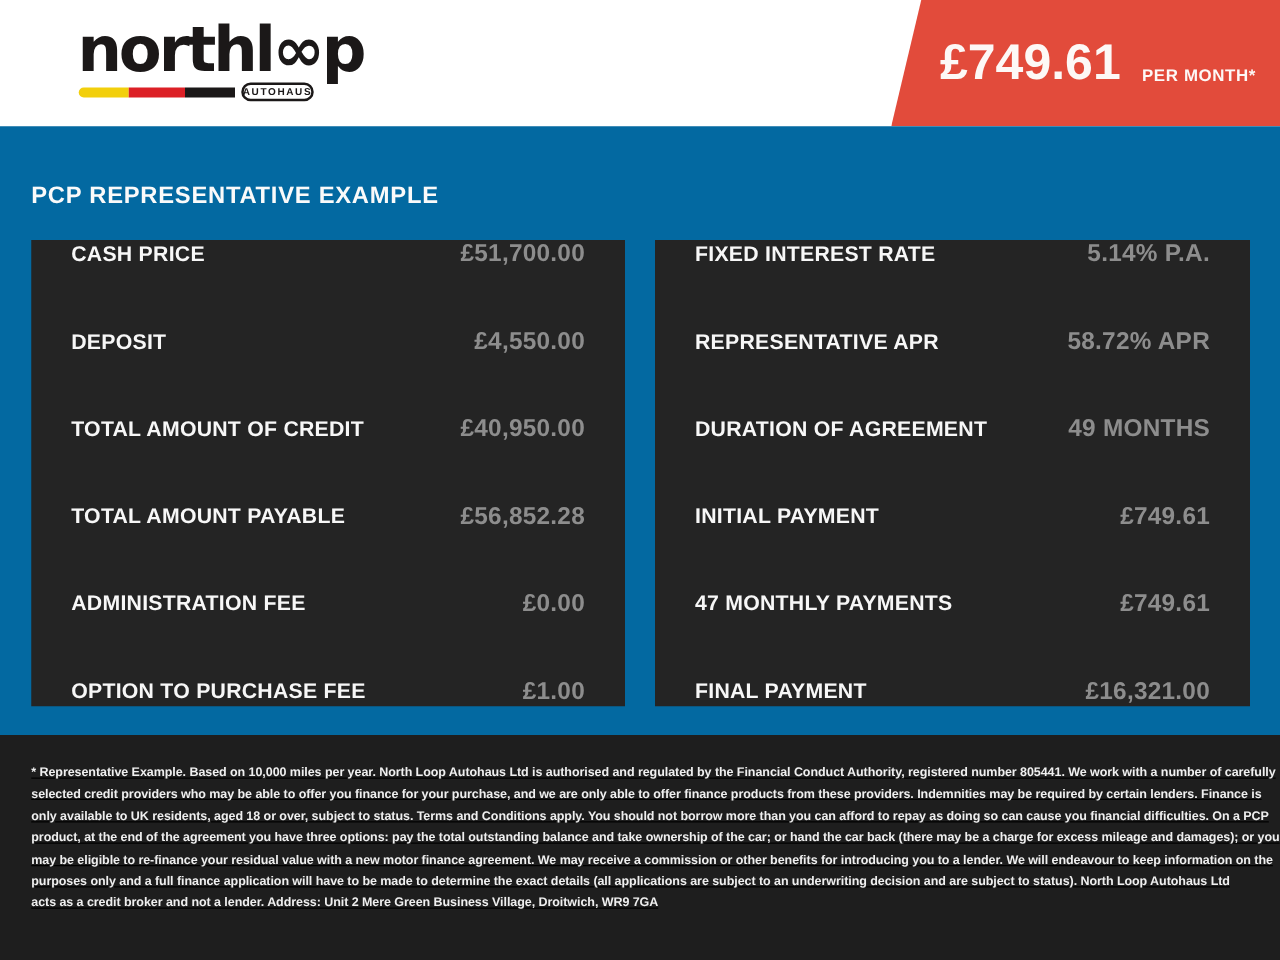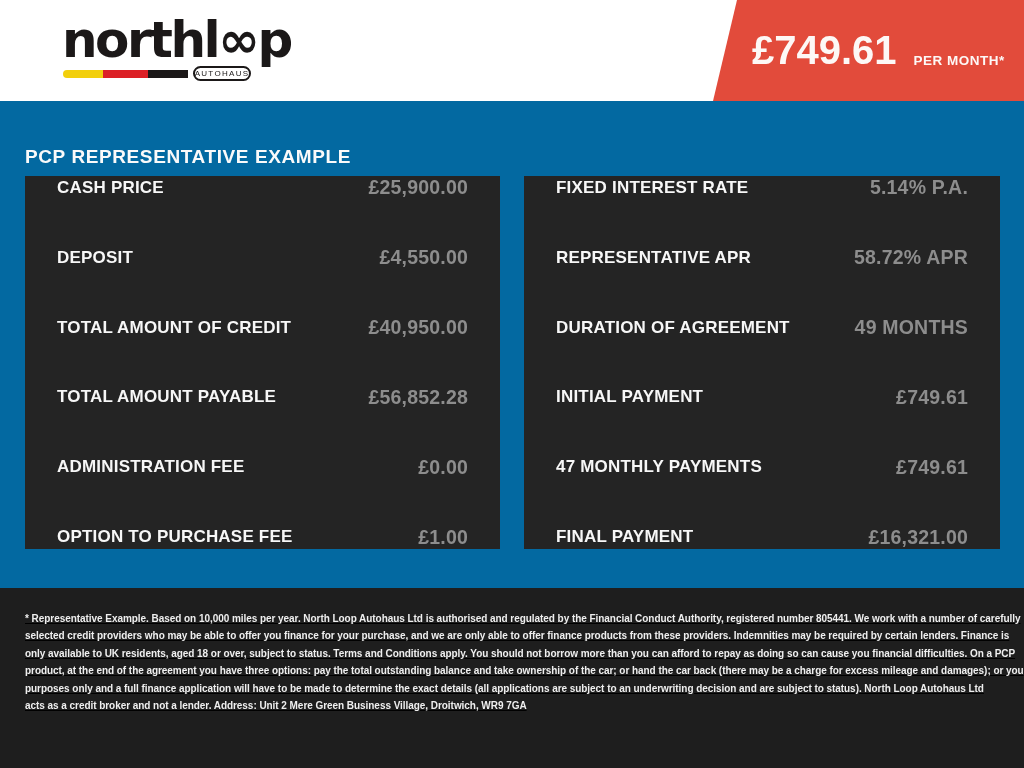--- a/index.html
+++ b/index.html
@@ -19,21 +19,21 @@
   }
   .stripe { position:absolute; left:1px; top:56px; width:125px; height:8px; display:flex; }
   .stripe span { display:block; height:8px; }
   .stripe .seg-yellow { width:40px; background:#f2cf0c; border-radius:4px 0 0 4px; }
   .stripe .seg-red    { width:45px; background:#dc2026; }
   .stripe .seg-black  { width:40px; background:#1b1818; }
   .badge {
     position:absolute; left:131px; top:52px; width:58px; height:15px;
     border:2px solid #1b1818; border-radius:8px;
     display:flex; align-items:center; justify-content:center;
-    font-size:8px; font-weight:normal; letter-spacing:1.3px; color:#1b1818;
+    font-size:8px; font-weight:bold; letter-spacing:1.3px; color:#1b1818;
   }
 
   .banner {
     position:absolute; right:0; top:0; width:324px; height:101px;
     background:#e24b3b;
     -webkit-clip-path:polygon(37px 0, 100% 0, 100% 100%, 13px 100%);
     clip-path:polygon(37px 0, 100% 0, 100% 100%, 13px 100%);
   }
   .banner-content {
     position:absolute; left:52px; top:0; height:100px;
@@ -42,21 +42,21 @@
   .banner-amount { color:#fdf8f6; font-weight:bold; font-size:40px; letter-spacing:0px; }
   .banner-period { color:#fdf8f6; font-weight:bold; font-size:13.5px; letter-spacing:0.5px; margin-left:17px; margin-top:20px; }
 
   
   .section-title {
     position:absolute; left:25px; top:146px;
     color:#fafafa; font-size:19px; font-weight:bold; letter-spacing:0.6px;
   }
 
   .panel {
-    position:absolute; top:176px; height:373px; background:#242424;
+    position:absolute; top:192px; height:373px; background:#242424;
     display:flex; flex-direction:column; justify-content:center;
     padding:0 32px;
     gap:46px;
   }
   .panel-left  { left:25px;  width:475px; }
   .panel-right { left:524px; width:476px; }
   .finance-row { height:56px; display:flex; align-items:center; justify-content:space-between; }
   .row-label { color:#f7f7f7; font-weight:bold; font-size:17px; letter-spacing:0.2px; white-space:nowrap; }
   .row-value { color:#8d8d8d; font-weight:bold; font-size:19.5px; letter-spacing:0.2px; white-space:nowrap; text-align:right; }
 
@@ -92,21 +92,21 @@
         <span class="banner-period">PER MONTH*</span>
       </div>
     </div>
   </div>
 
   <div class="section-title">PCP REPRESENTATIVE EXAMPLE</div>
 
   <div class="panel panel-left">
     <div class="finance-row">
       <span class="row-label">CASH PRICE</span>
-      <span class="row-value">£25,900.00</span>
+      <span class="row-value">£51,700.00</span>
     </div>
     <div class="finance-row">
       <span class="row-label">DEPOSIT</span>
       <span class="row-value">£4,550.00</span>
     </div>
     <div class="finance-row">
       <span class="row-label">TOTAL AMOUNT OF CREDIT</span>
       <span class="row-value">£40,950.00</span>
     </div>
     <div class="finance-row">
@@ -148,17 +148,18 @@
       <span class="row-label">FINAL PAYMENT</span>
       <span class="row-value">£16,321.00</span>
     </div>
   </div>
 
   <div class="footer">
     <div class="footer-line">* Representative Example. Based on 10,000 miles per year. North Loop Autohaus Ltd is authorised and regulated by the Financial Conduct Authority, registered number 805441. We work with a number of carefully</div>
     <div class="footer-line">selected credit providers who may be able to offer you finance for your purchase, and we are only able to offer finance products from these providers. Indemnities may be required by certain lenders. Finance is</div>
     <div class="footer-line">only available to UK residents, aged 18 or over, subject to status. Terms and Conditions apply. You should not borrow more than you can afford to repay as doing so can cause you financial difficulties. On a PCP</div>
     <div class="footer-line">product, at the end of the agreement you have three options: pay the total outstanding balance and take ownership of the car; or hand the car back (there may be a charge for excess mileage and damages); or you</div>
+    <div class="footer-line">may be eligible to re-finance your residual value with a new motor finance agreement. We may receive a commission or other benefits for introducing you to a lender. We will endeavour to keep information on the</div>
     <div class="footer-line">purposes only and a full finance application will have to be made to determine the exact details (all applications are subject to an underwriting decision and are subject to status). North Loop Autohaus Ltd</div>
     <div class="footer-line">acts as a credit broker and not a lender. Address: Unit 2 Mere Green Business Village, Droitwich, WR9 7GA</div>
   </div>
 
 </div>
 
 </body></html>

